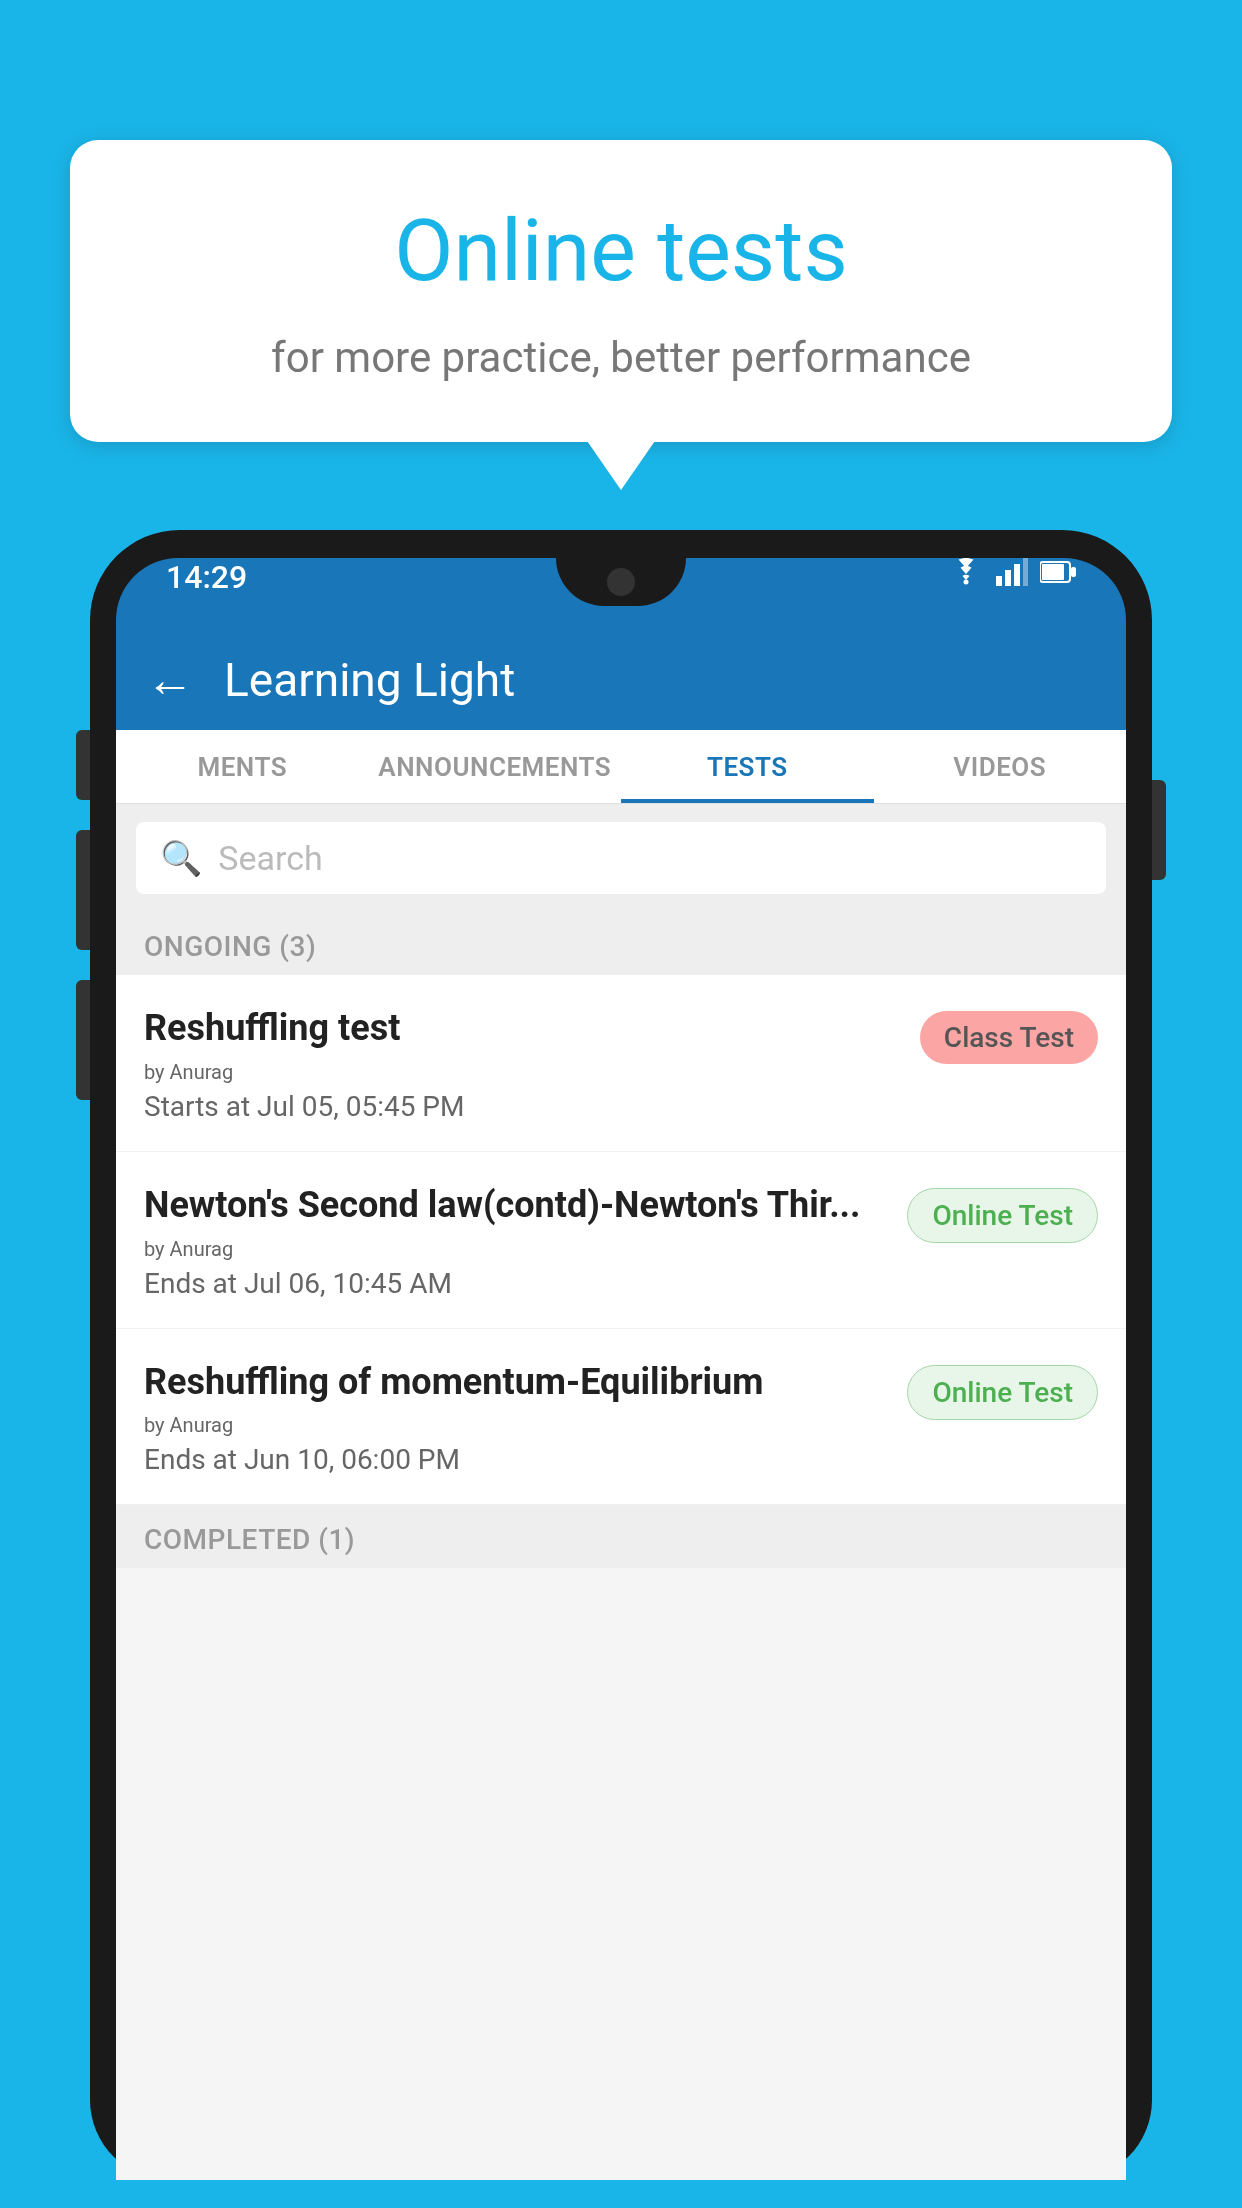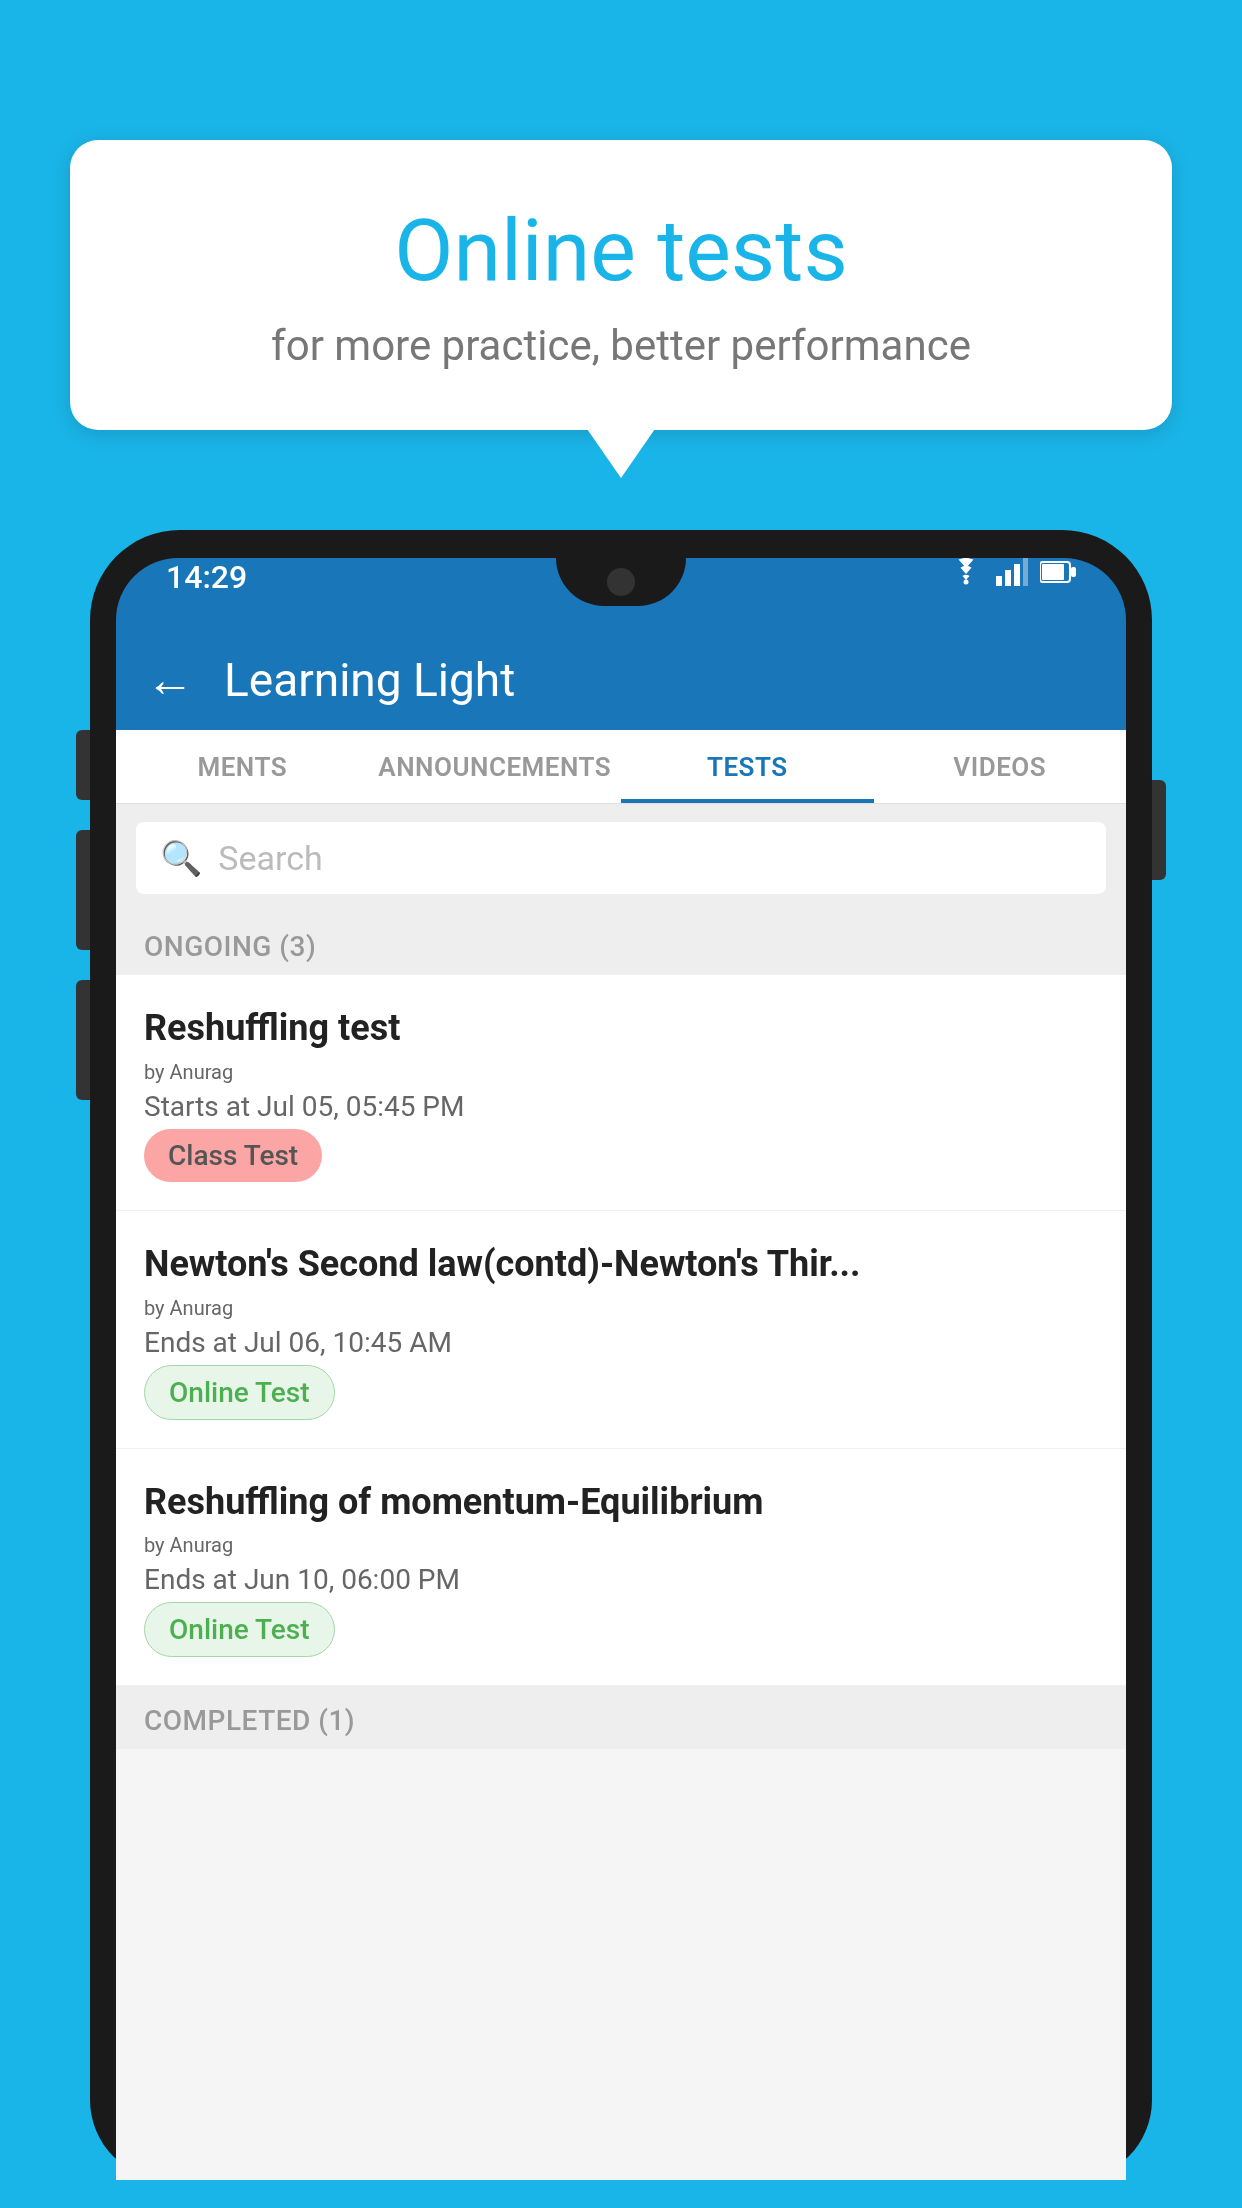--- a/index.html
+++ b/index.html
@@ -40,21 +40,21 @@
       height: 0;
       border-left: 36px solid transparent;
       border-right: 36px solid transparent;
       border-top: 52px solid white;
     }
 
     .bubble-title {
       font-size: 86px;
       color: #1ab5e8;
       font-weight: 400;
-      margin-bottom: 20px;
+      margin-bottom: 32px;
     }
 
     .bubble-subtitle {
       font-size: 42px;
       color: #777;
       font-weight: 400;
     }
 
     
     .phone-container {
@@ -242,21 +242,20 @@
     .test-list {
       background: white;
     }
 
     .test-item {
       padding: 30px 28px 28px;
       border-bottom: 1px solid #f0f0f0;
       display: flex;
       align-items: flex-start;
       justify-content: space-between;
-      flex-direction: column;
     }
 
     .test-info {
       flex: 1;
       margin-right: 20px;
     }
 
     .test-title {
       font-size: 36px;
       font-weight: 700;

